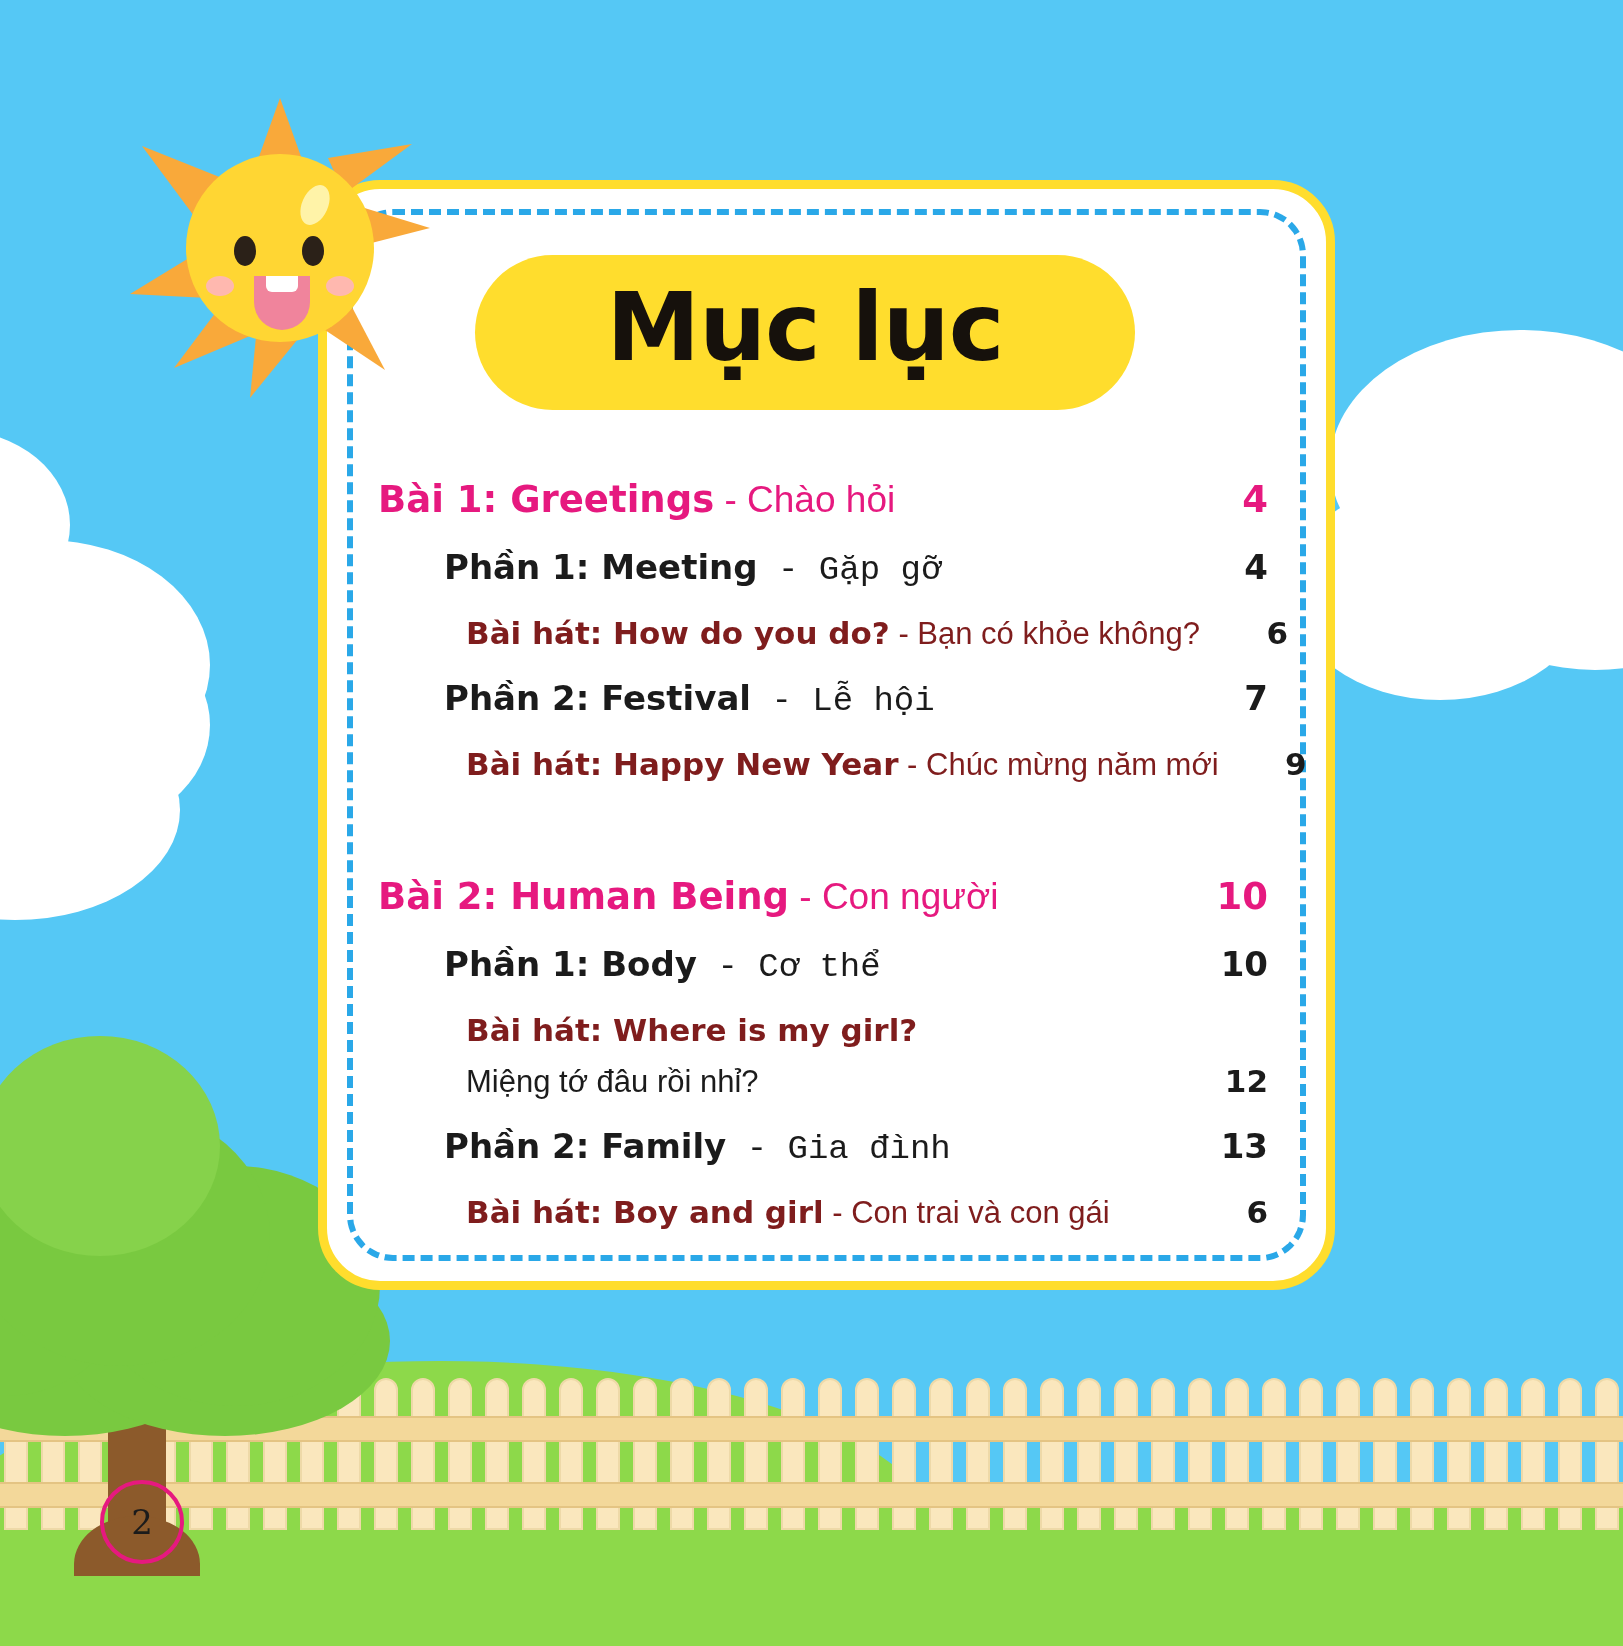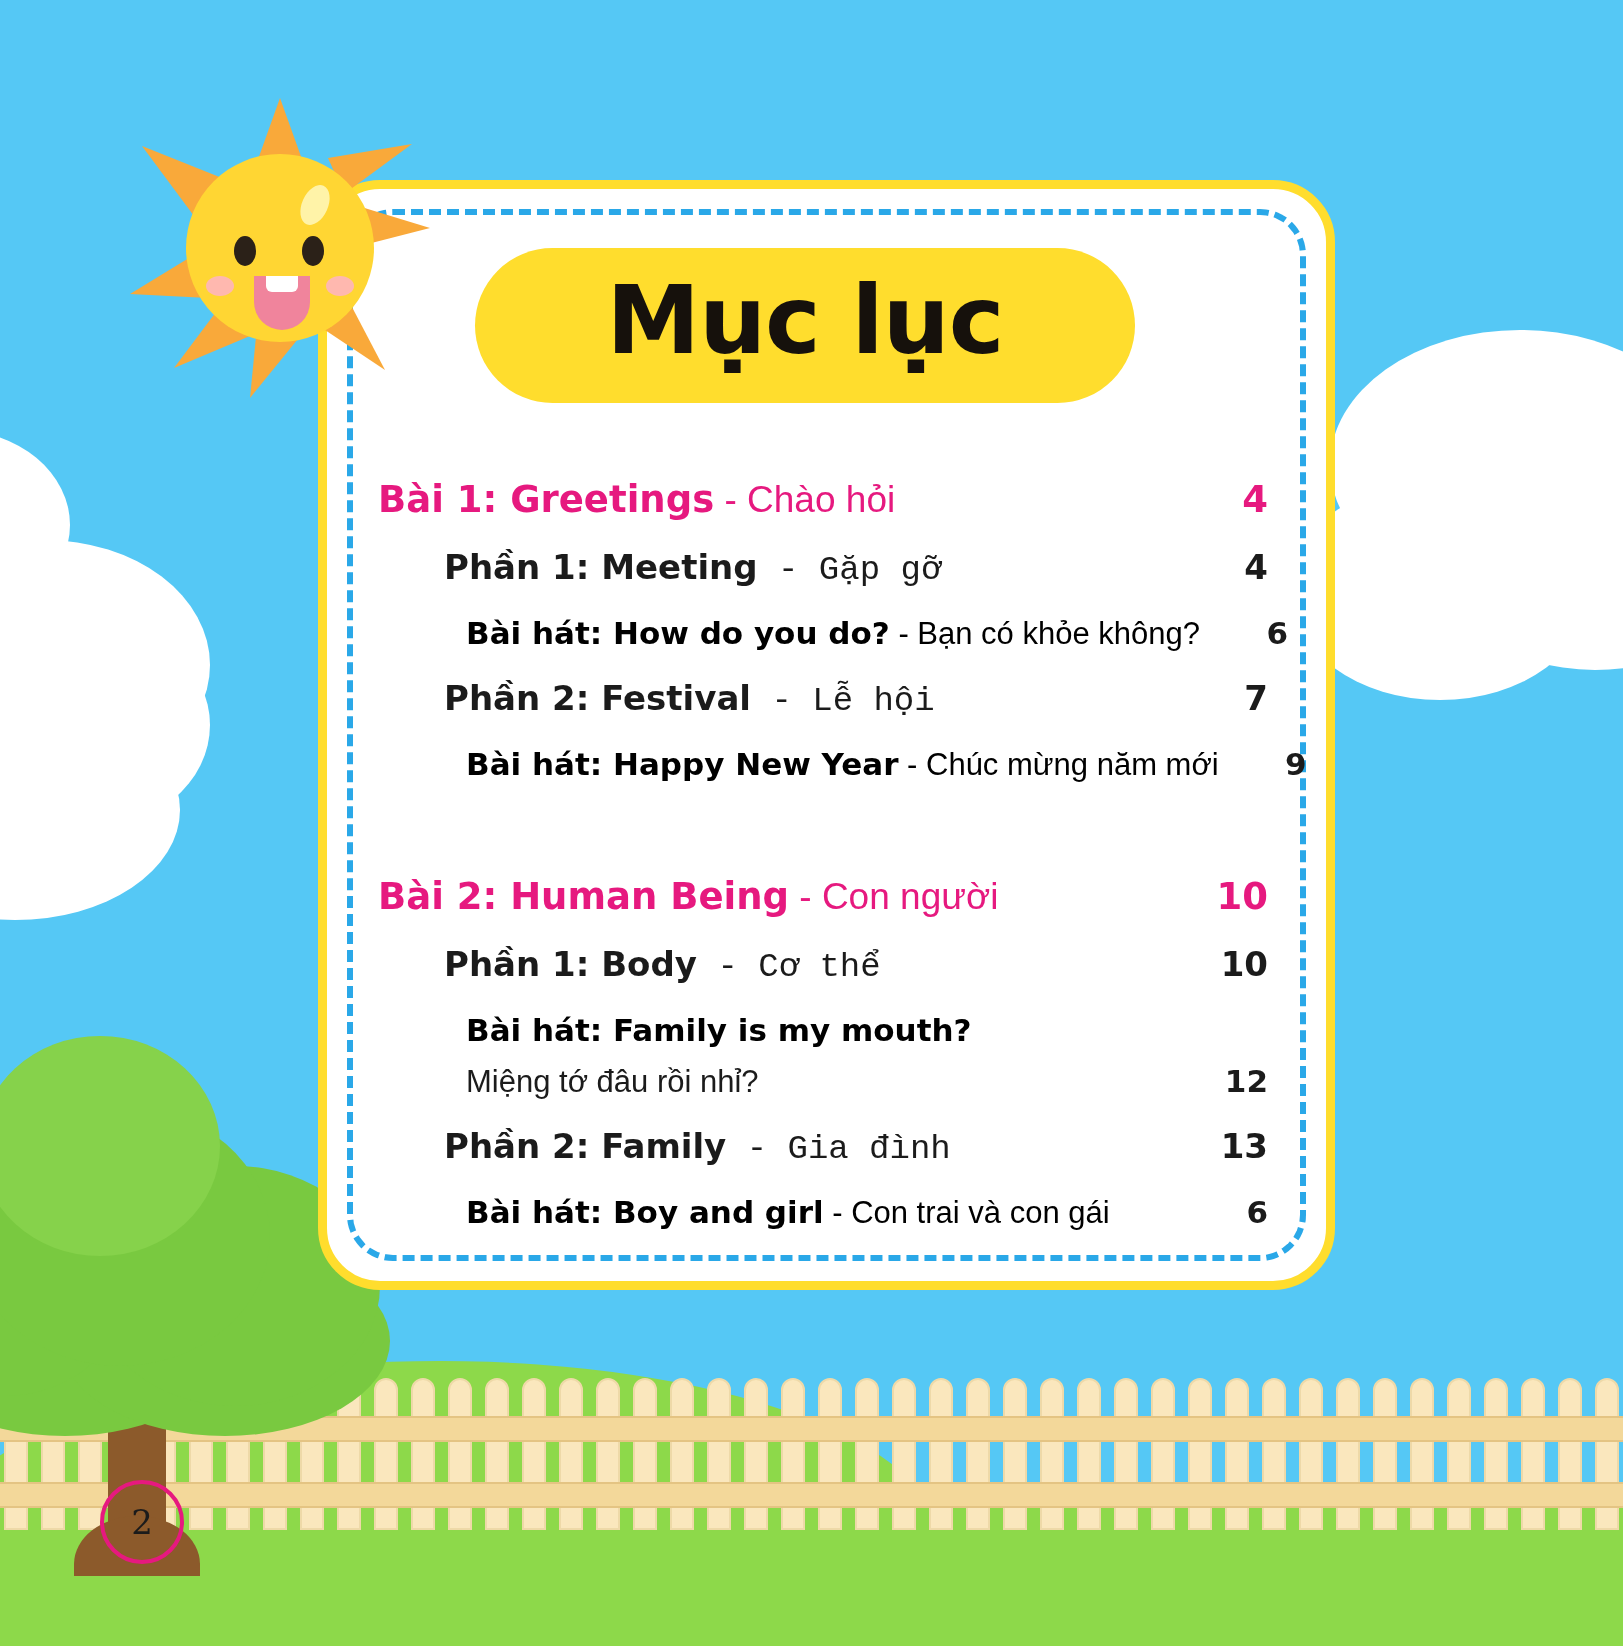--- a/index.html
+++ b/index.html
@@ -164,21 +164,21 @@
     bottom: 20px;
     border: 6px dashed #2aa8e8;
     border-radius: 46px;
     box-sizing: border-box;
   }
 
   
   .title-pill {
     position: absolute;
     left: 475px;
-    top: 248px;
+    top: 255px;
     width: 660px;
     height: 155px;
     background: #ffdd2d;
     border-radius: 78px;
     display: flex;
     align-items: center;
     justify-content: center;
   }
   .title-pill .title-text {
     font-family: "DejaVu Sans", sans-serif;
@@ -309,21 +309,21 @@
   .row.lvl2 .bold {
     font-family: "DejaVu Sans", sans-serif;
     font-weight: bold;
     margin-left: 8px;
   }
   .row.lvl2 .light { font-family: Liberation Mono, monospace; }
   .row.lvl2 .pg { font-size: 34px; color: #1b1b1b; }
 
   
   .row.lvl3 { padding-left: 88px; }
-  .row.lvl3 .txt { font-size: 31px; color: #000000; }
+  .row.lvl3 .txt { font-size: 31px; color: #7f1d1d; }
   .row.lvl3 .bold {
     font-family: "DejaVu Sans", sans-serif;
     font-weight: bold;
   }
   .row.lvl3 .light { font-family: "Liberation Sans", sans-serif; }
   .row.lvl3 .pg { font-size: 31px; color: #1b1b1b; }
 
   .row.lvl3.nopage .pg { visibility: hidden; }
   .row.cont { padding-left: 88px; margin-top: -12px; }
   .row.cont .txt { font-size: 31px; color: #1b1b1b; font-family: "Liberation Sans", sans-serif; }
@@ -496,21 +496,21 @@
         <span class="txt"><span class="bold">Bài 2: Human Being</span><span class="light"> - Con người</span></span>
         <span class="pg">10</span>
       </div>
 
       <div class="row lvl2">
         <span class="txt"><span class="bold">Phần 1: Body</span><span class="light"> - Cơ thể</span></span>
         <span class="pg">10</span>
       </div>
 
       <div class="row lvl3 nopage">
-        <span class="txt"><span class="bold">Bài hát: Family is my mouth?</span><span class="light"></span></span>
+        <span class="txt"><span class="bold">Bài hát: Where is my girl?</span><span class="light"></span></span>
         <span class="pg"></span>
       </div>
 
       <div class="row cont">
         <span class="txt">Miệng tớ đâu rồi nhỉ?</span>
         <span class="pg">12</span>
       </div>
 
       <div class="row lvl2">
         <span class="txt"><span class="bold">Phần 2: Family</span><span class="light"> - Gia đình</span></span>

